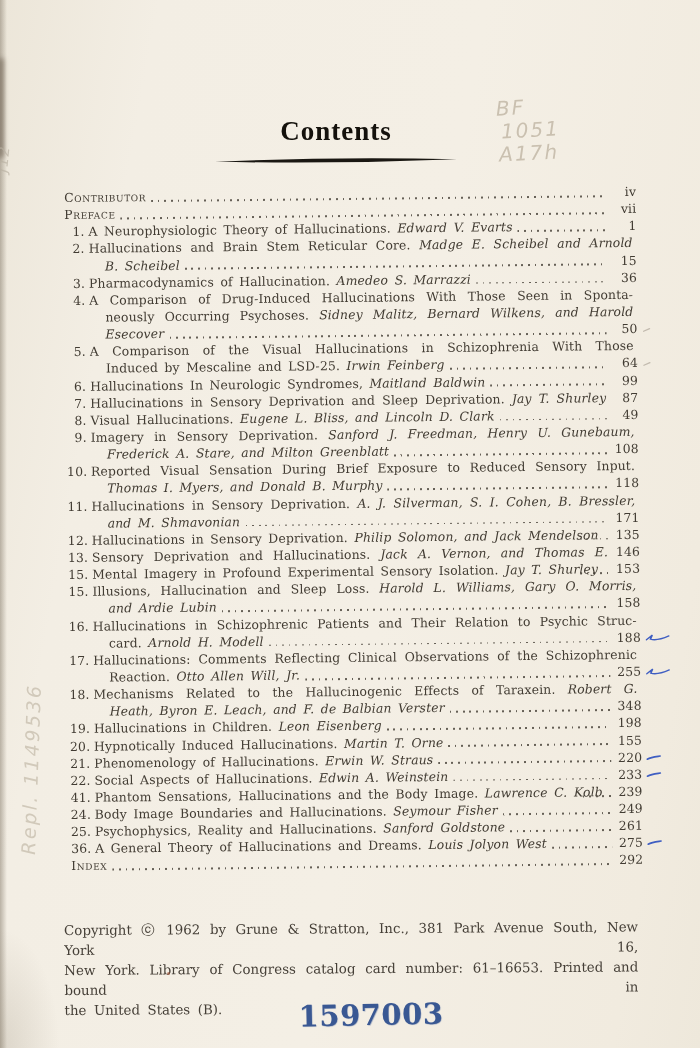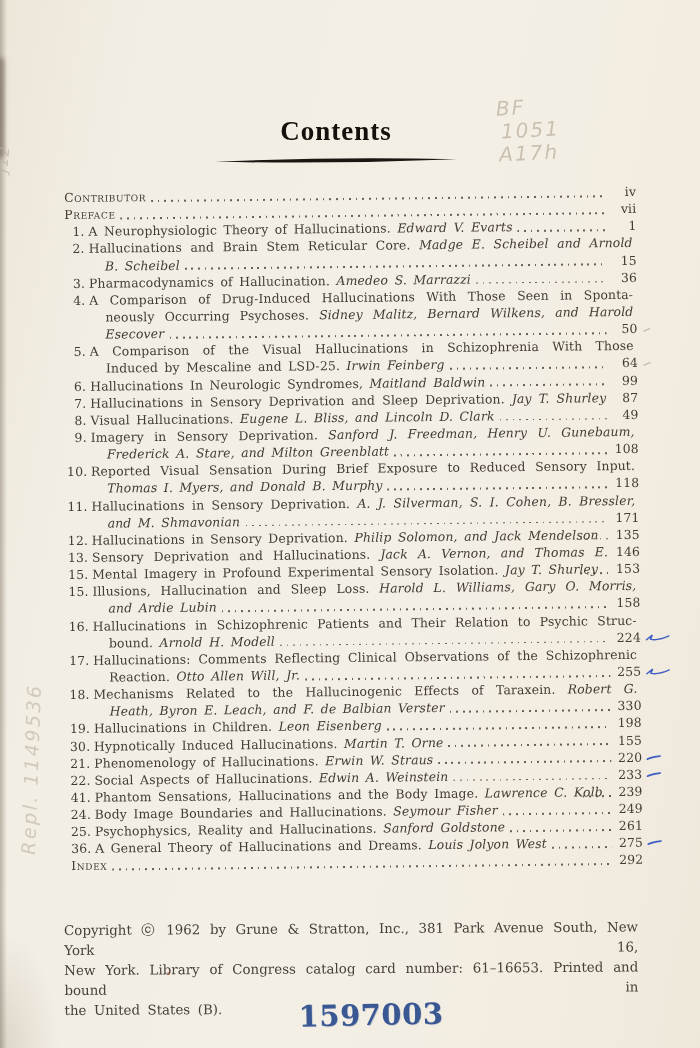--- a/index.html
+++ b/index.html
@@ -230,23 +230,23 @@
         <span class="txt"><span class="it">and Ardie Lubin</span></span>
         <span class="leader"></span>
         <span class="pg">158</span>
       </div>
       <div class="row">
         <span class="num">16.</span>
         <span class="txt fill"><span>Hallucinations in Schizophrenic Patients and Their Relation to Psychic Struc-</span></span>
       </div>
       <div class="row cont">
         <span class="num"></span>
-        <span class="txt"><span>bound. </span><span class="it">Arnold H. Modell</span></span>
-        <span class="leader"></span>
-        <span class="pg">224</span>
+        <span class="txt"><span>card. </span><span class="it">Arnold H. Modell</span></span>
+        <span class="leader"></span>
+        <span class="pg">188</span>
         <svg width="27" height="11" class="mark mark-check">
           <path fill="none" d="M2.5,7 L8.5,2.5 L6.5,6.5 C11,8 18,6.5 25,3.5" stroke="#3f5ec2" stroke-width="1.4" stroke-linecap="round"></path>
         </svg>
       </div>
       <div class="row">
         <span class="num">17.</span>
         <span class="txt fill"><span>Hallucinations: Comments Reflecting Clinical Observations of the Schizophrenic</span></span>
       </div>
       <div class="row cont">
         <span class="num"></span>
@@ -258,30 +258,30 @@
         </svg>
       </div>
       <div class="row">
         <span class="num">18.</span>
         <span class="txt fill"><span>Mechanisms Related to the Hallucinogenic Effects of Taraxein. </span><span class="it">Robert G.</span></span>
       </div>
       <div class="row cont">
         <span class="num"></span>
         <span class="txt"><span class="it">Heath, Byron E. Leach, and F. de Balbian Verster</span></span>
         <span class="leader"></span>
-        <span class="pg">330</span>
+        <span class="pg">348</span>
       </div>
       <div class="row">
         <span class="num">19.</span>
         <span class="txt"><span>Hallucinations in Children. </span><span class="it">Leon Eisenberg</span></span>
         <span class="leader"></span>
         <span class="pg">198</span>
       </div>
       <div class="row">
-        <span class="num">30.</span>
+        <span class="num">20.</span>
         <span class="txt"><span>Hypnotically Induced Hallucinations. </span><span class="it">Martin T. Orne</span></span>
         <span class="leader"></span>
         <span class="pg">155</span>
       </div>
       <div class="row">
         <span class="num">21.</span>
         <span class="txt"><span>Phenomenology of Hallucinations. </span><span class="it">Erwin W. Straus</span></span>
         <span class="leader"></span>
         <span class="pg">220</span>
         <svg width="17" height="8" class="mark mark-dash">

